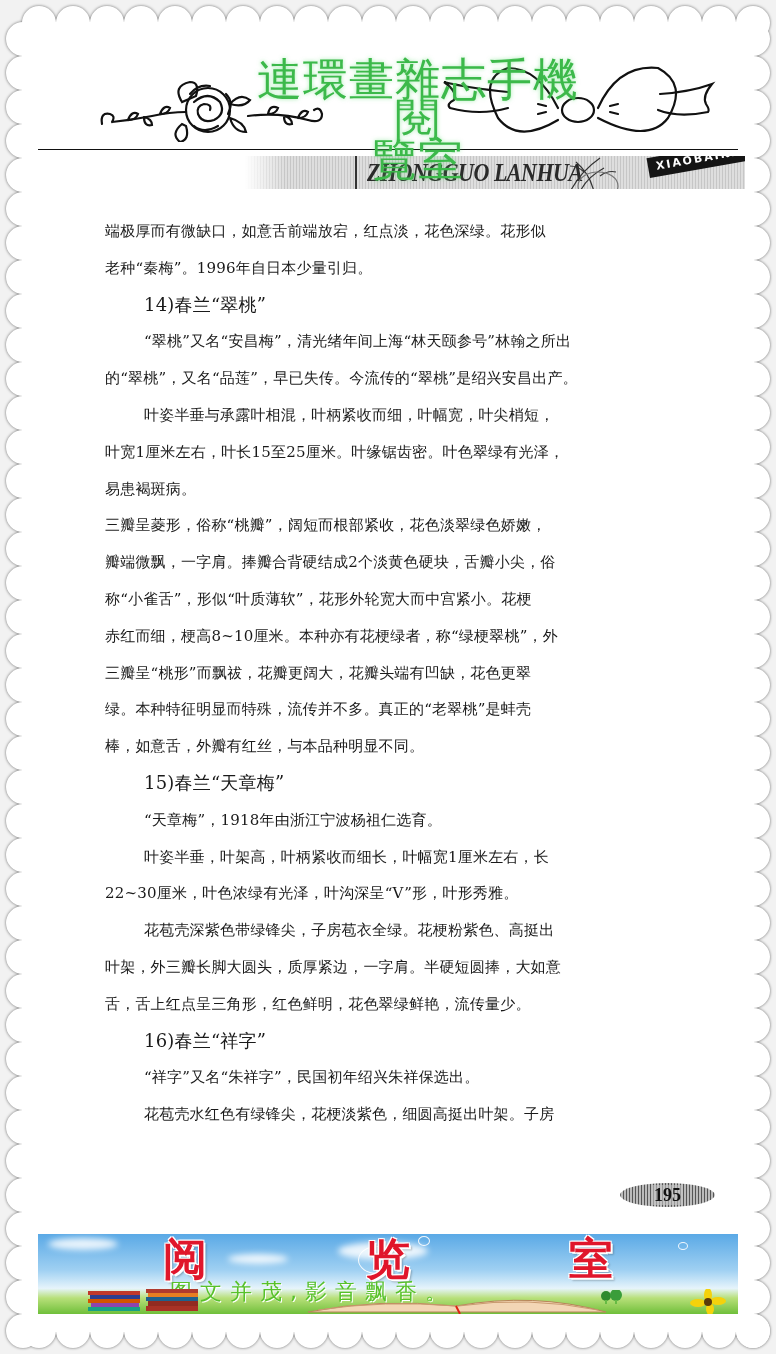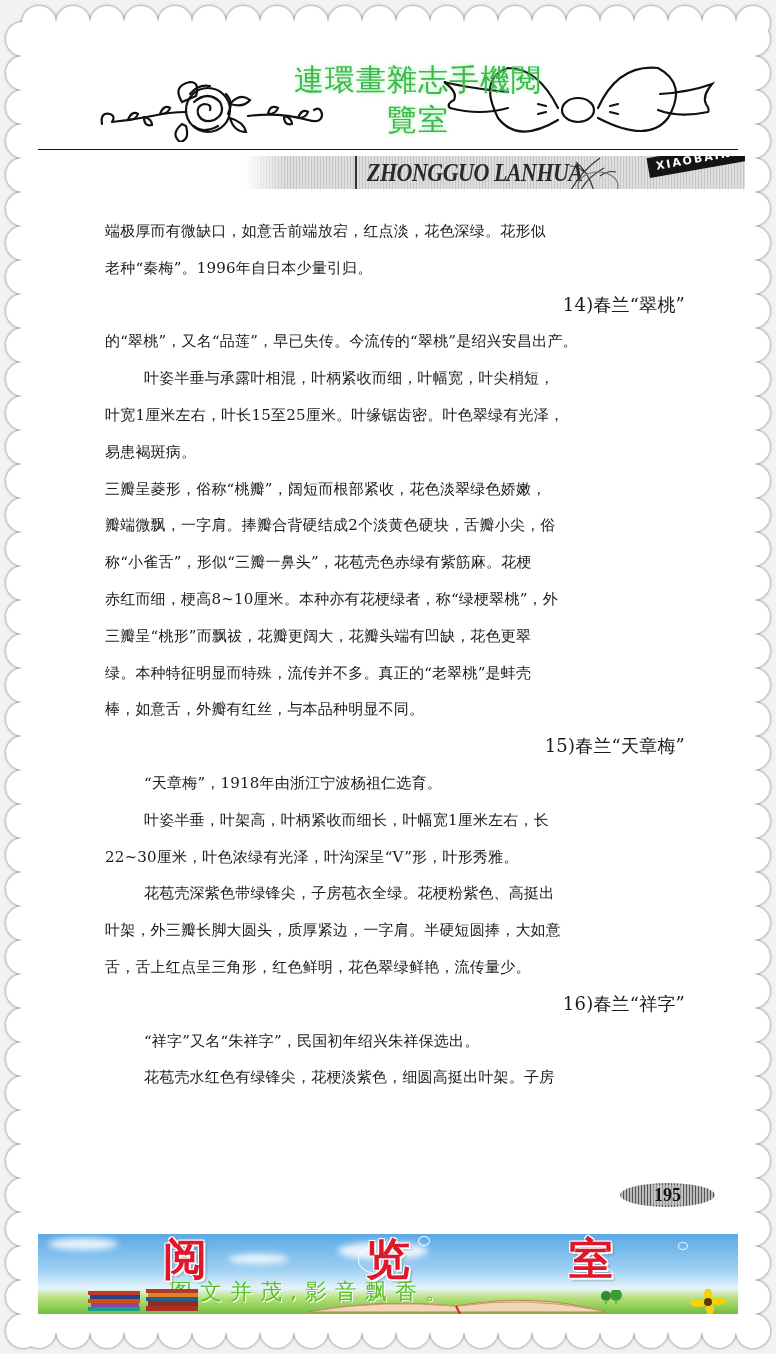--- a/index.html
+++ b/index.html
@@ -26,21 +26,21 @@
   .card-fill { position: absolute; inset: 0; background: #fff; }
 
   
   .header {
     position: absolute; left: 38px; top: 58px; width: 700px; height: 92px;
   }
   .site-title {
     position: absolute; left: 200px; top: 2px; width: 360px;
     text-align: center; color: #3cb94a;
     font-family: "DejaVu Sans", sans-serif;
-    font-size: 30px; line-height: 40px; letter-spacing: 1px;
+    font-size: 45px; line-height: 40px; letter-spacing: 1px;
     text-shadow: 0 0 4px rgba(90,220,110,0.55);
     z-index: 3;
   }
   .rose-vine { position: absolute; left: 60px; top: 14px; width: 260px; height: 70px; z-index: 2; }
   .bow { position: absolute; left: 400px; top: 2px; width: 280px; height: 85px; z-index: 2; }
   .header-rule {
     position: absolute; left: 38px; top: 149px; width: 700px; height: 1px; background: #111;
   }
   .magazine-strip {
     position: absolute; left: 245px; top: 156px; width: 500px; height: 33px;
@@ -72,21 +72,21 @@
   
   .content {
     position: absolute; left: 105px; top: 213px; width: 580px;
   }
   .line {
     height: 36.8px; line-height: 36.8px;
     font-size: 15px; color: #1a1a1a; white-space: nowrap;
     letter-spacing: 0.2px;
   }
   .line.indent { padding-left: 39px; }
-  .line.heading { font-size: 18px; font-family: "DejaVu Serif", serif; text-align: right; }
+  .line.heading { font-size: 18px; font-family: "DejaVu Serif", serif; }
 
   
   .page-number {
     position: absolute; left: 620px; top: 1183px; width: 95px; height: 24px;
     border-radius: 50%;
     background: repeating-linear-gradient(90deg, #555 0 1px, #bbb 1px 3px);
     text-align: center; font-family: "Liberation Serif", serif; font-size: 18px;
     color: #111; line-height: 24px; font-weight: bold;
   }
   .page-number span { background: rgba(200,200,200,0.6); padding: 0 2px; }
@@ -287,27 +287,28 @@
     <path d="M10 36 q10 -20 30 -34 M20 36 q6 -14 24 -24 M34 36 q-4 -18 -18 -30 M40 20 q8 -6 16 -4 M24 16 q-6 -6 -14 -6"></path>
     <ellipse cx="38" cy="30" rx="20" ry="14" stroke="#777"></ellipse>
   </svg>
   <div class="badge-tag">XIAOBAIKE</div>
 </div>
 
 <div class="content" id="content">
     <div class="line">端极厚而有微缺口，如意舌前端放宕，红点淡，花色深绿。花形似</div>
     <div class="line">老种“秦梅”。1996年自日本少量引归。</div>
     <div class="line indent heading">14)春兰“翠桃”</div>
+    <div class="line indent">“翠桃”又名“安昌梅”，清光绪年间上海“林天颐参号”林翰之所出</div>
     <div class="line">的“翠桃”，又名“品莲”，早已失传。今流传的“翠桃”是绍兴安昌出产。</div>
     <div class="line indent">叶姿半垂与承露叶相混，叶柄紧收而细，叶幅宽，叶尖梢短，</div>
     <div class="line">叶宽1厘米左右，叶长15至25厘米。叶缘锯齿密。叶色翠绿有光泽，</div>
     <div class="line">易患褐斑病。</div>
     <div class="line">三瓣呈菱形，俗称“桃瓣”，阔短而根部紧收，花色淡翠绿色娇嫩，</div>
     <div class="line">瓣端微飘，一字肩。捧瓣合背硬结成2个淡黄色硬块，舌瓣小尖，俗</div>
-    <div class="line">称“小雀舌”，形似“三瓣一鼻头”，花苞壳色赤绿有紫筋麻。花梗</div>
+    <div class="line">称“小雀舌”，形似“叶质薄软”，花形外轮宽大而中宫紧小。花梗</div>
     <div class="line">赤红而细，梗高8~10厘米。本种亦有花梗绿者，称“绿梗翠桃”，外</div>
     <div class="line">三瓣呈“桃形”而飘祓，花瓣更阔大，花瓣头端有凹缺，花色更翠</div>
     <div class="line">绿。本种特征明显而特殊，流传并不多。真正的“老翠桃”是蚌壳</div>
     <div class="line">棒，如意舌，外瓣有红丝，与本品种明显不同。</div>
     <div class="line indent heading">15)春兰“天章梅”</div>
     <div class="line indent">“天章梅”，1918年由浙江宁波杨祖仁选育。</div>
     <div class="line indent">叶姿半垂，叶架高，叶柄紧收而细长，叶幅宽1厘米左右，长</div>
     <div class="line">22~30厘米，叶色浓绿有光泽，叶沟深呈“V”形，叶形秀雅。</div>
     <div class="line indent">花苞壳深紫色带绿锋尖，子房苞衣全绿。花梗粉紫色、高挺出</div>
     <div class="line">叶架，外三瓣长脚大圆头，质厚紧边，一字肩。半硬短圆捧，大如意</div>

